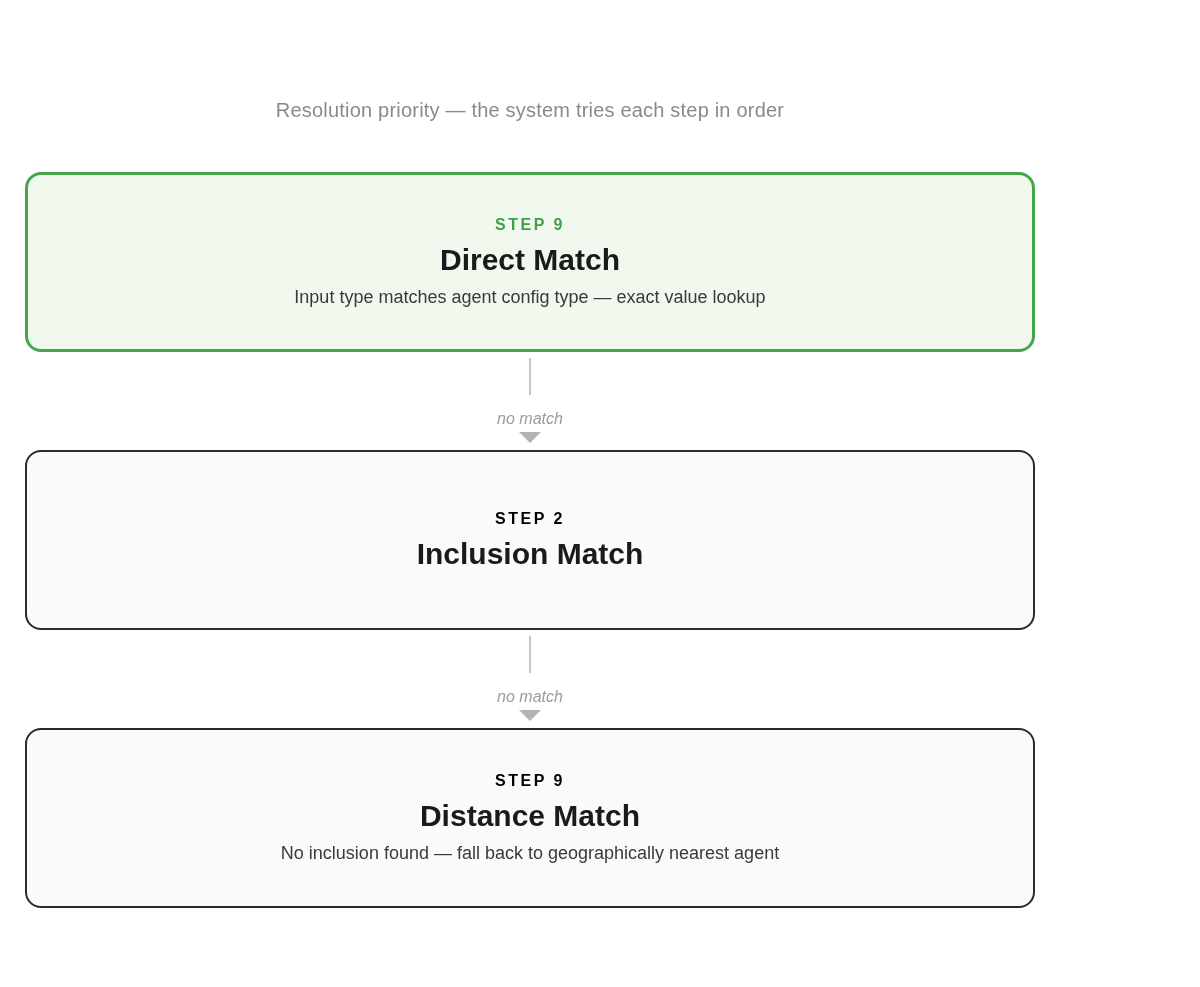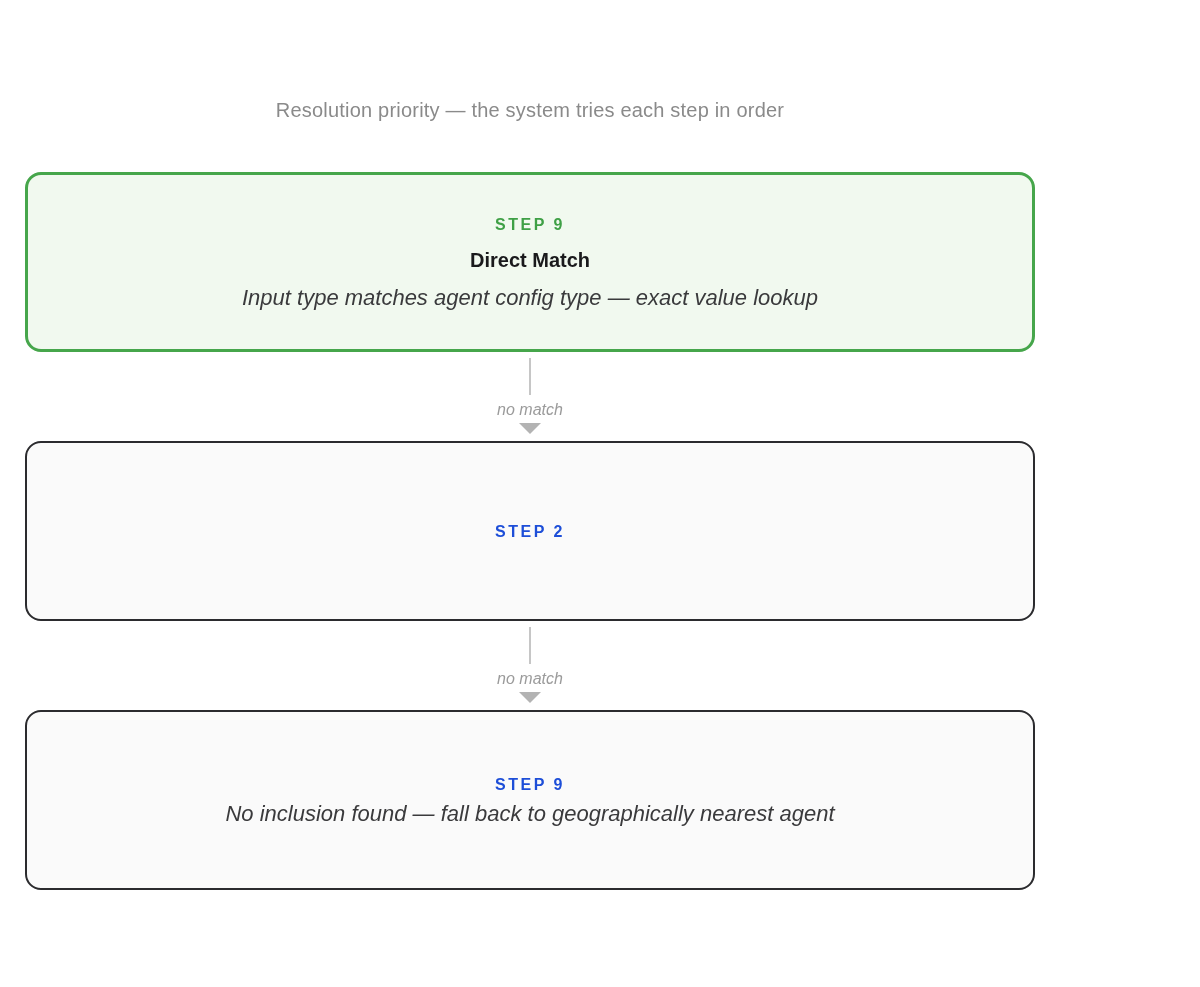--- a/index.html
+++ b/index.html
@@ -18,30 +18,30 @@
   }
   .step-card {
     box-sizing: border-box; width: 1010px; height: 180px;
     border-radius: 16px; background: #fafafa; border: 2.5px solid #2b2b2e;
     display: flex; flex-direction: column; align-items: center; justify-content: center;
     gap: 8px;
   }
   .step-card.highlight { background: #f1f9ef; border: 3px solid #46a64b; }
   .step-label {
     font-size: 16px; font-weight: 700; letter-spacing: 2.5px;
-    color: #1d4ed8; line-height: 19px;
+    color: #000000; line-height: 19px;
   }
   .highlight .step-label { color: #3fa046; }
-  .step-title { font-size: 20px; font-weight: 700; color: #1a1a1c; line-height: 36px; }
-  .step-desc { font-size: 22px; font-style: italic; color: #3a3a3c; line-height: 23px; }
+  .step-title { font-size: 30px; font-weight: 700; color: #1a1a1c; line-height: 36px; }
+  .step-desc { font-size: 18px; color: #3a3a3c; line-height: 23px; }
   .connector { display: flex; flex-direction: column; align-items: center; }
   .connector-line { width: 2.5px; height: 37px; background: #c6c6c6; margin-top: 6px; }
   .connector-label {
     font-size: 16px; font-style: italic; color: #9b9b9b;
-    line-height: 20px; margin-top: 5px;
+    line-height: 20px; margin-top: 14px;
   }
   .connector-arrowhead {
     width: 0; height: 0;
     border-left: 11px solid transparent; border-right: 11px solid transparent;
     border-top: 11px solid #b3b3b3;
     margin-top: 3px; margin-bottom: 7px;
   }
 </style>
 </head>
 <body>
@@ -59,27 +59,29 @@
     </div>
 
     <div class="connector">
       <div class="connector-line"></div>
       <div class="connector-label">no match</div>
       <div class="connector-arrowhead"></div>
     </div>
 
     <div class="step-card">
       <div class="step-label">STEP 2</div>
+      <div class="step-title">Inclusion Match</div>
     </div>
 
     <div class="connector">
       <div class="connector-line"></div>
       <div class="connector-label">no match</div>
       <div class="connector-arrowhead"></div>
     </div>
 
     <div class="step-card">
       <div class="step-label">STEP 9</div>
+      <div class="step-title">Distance Match</div>
       <div class="step-desc">No inclusion found — fall back to geographically nearest agent</div>
     </div>
 
   </div>
 </div>
 
 </body></html>

